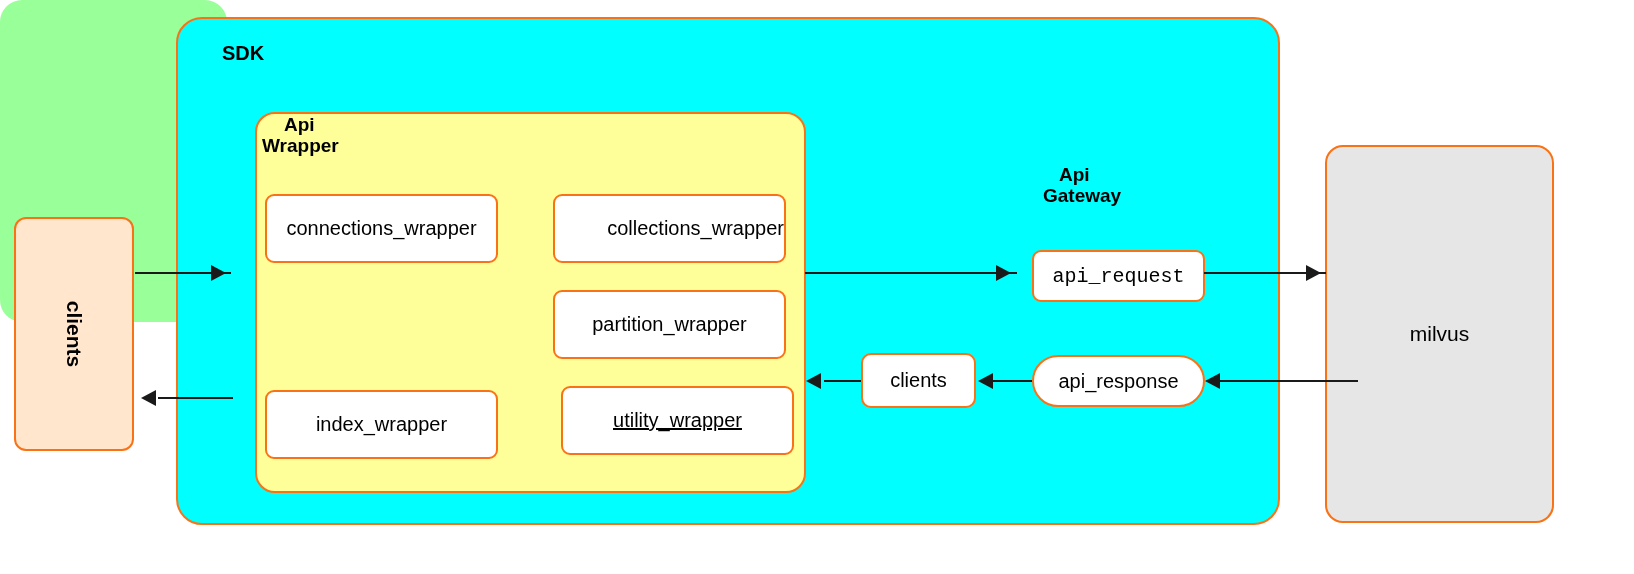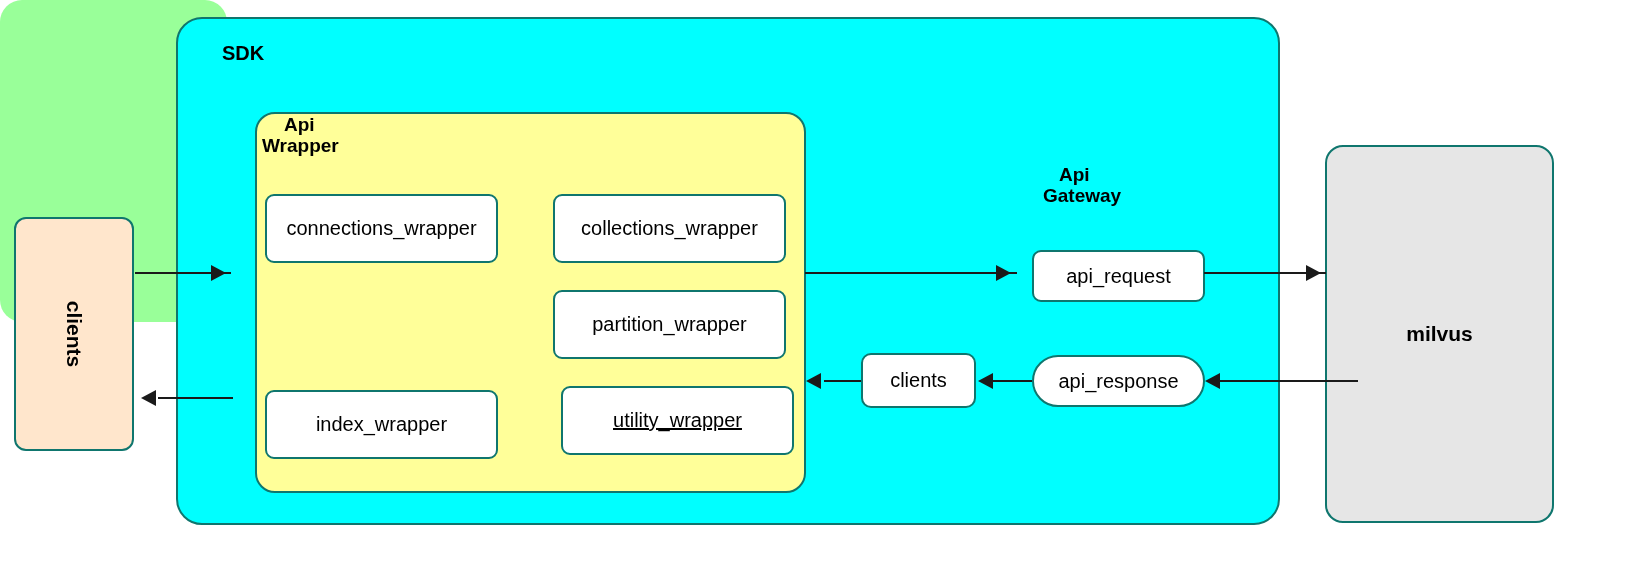--- a/index.html
+++ b/index.html
@@ -11,21 +11,21 @@
     position: relative;
     width: 1634px;
     height: 574px;
     background: #ffffff;
     font-family: "Liberation Sans", sans-serif;
     overflow: hidden;
   }
   .box {
     position: absolute;
     box-sizing: border-box;
-    border: 2px solid #0f766e;
+    border: 2px solid #f97316;
     display: flex;
     align-items: center;
     justify-content: center;
   }
 
   
   #sdk-container {
     left: 176px;
     top: 17px;
     width: 1104px;
@@ -82,27 +82,27 @@
 
   
   .leaf {
     background: #ffffff;
     border-radius: 9px;
     font-size: 20px;
     color: #000000;
   }
 
   #box-connections-wrapper { left: 265px; top: 194px; width: 233px; height: 69px; }
-  #box-collections-wrapper { left: 553px; top: 194px; width: 233px; height: 69px; }
+  #box-collections-wrapper { left: 553px; top: 194px; width: 233px; height: 69px; justify-content: flex-end; }
   #box-schema-wrapper      { left: 265px; top: 290px; width: 233px; height: 69px; }
   #box-partition-wrapper   { left: 553px; top: 290px; width: 233px; height: 69px; }
   #box-index-wrapper       { left: 265px; top: 390px; width: 233px; height: 69px; }
   #box-utility-wrapper     { left: 561px; top: 386px; width: 233px; height: 69px; text-decoration: underline; }
 
-  #box-api-request  { left: 1032px; top: 250px; width: 173px; height: 52px; }
+  #box-api-request  { left: 1032px; top: 250px; width: 173px; height: 52px; font-family: Liberation Mono, monospace; }
   #box-api-response { left: 1032px; top: 355px; width: 173px; height: 52px; border-radius: 26px; }
 
   #box-checker { left: 861px; top: 353px; width: 115px; height: 55px; border-radius: 10px; }
 
   
   #box-clients {
     left: 14px;
     top: 217px;
     width: 120px;
     height: 234px;
@@ -115,21 +115,21 @@
     font-weight: bold;
     font-size: 21px;
   }
   #box-milvus {
     left: 1325px;
     top: 145px;
     width: 229px;
     height: 378px;
     background: #e6e6e6;
     border-radius: 18px;
-    font-weight: bold;
+    font-weight: normal;
     font-size: 21px;
   }
 
   
   .conn {
     position: absolute;
     background: #1a1a1a;
     height: 2px;
   }
   .arrowhead {

